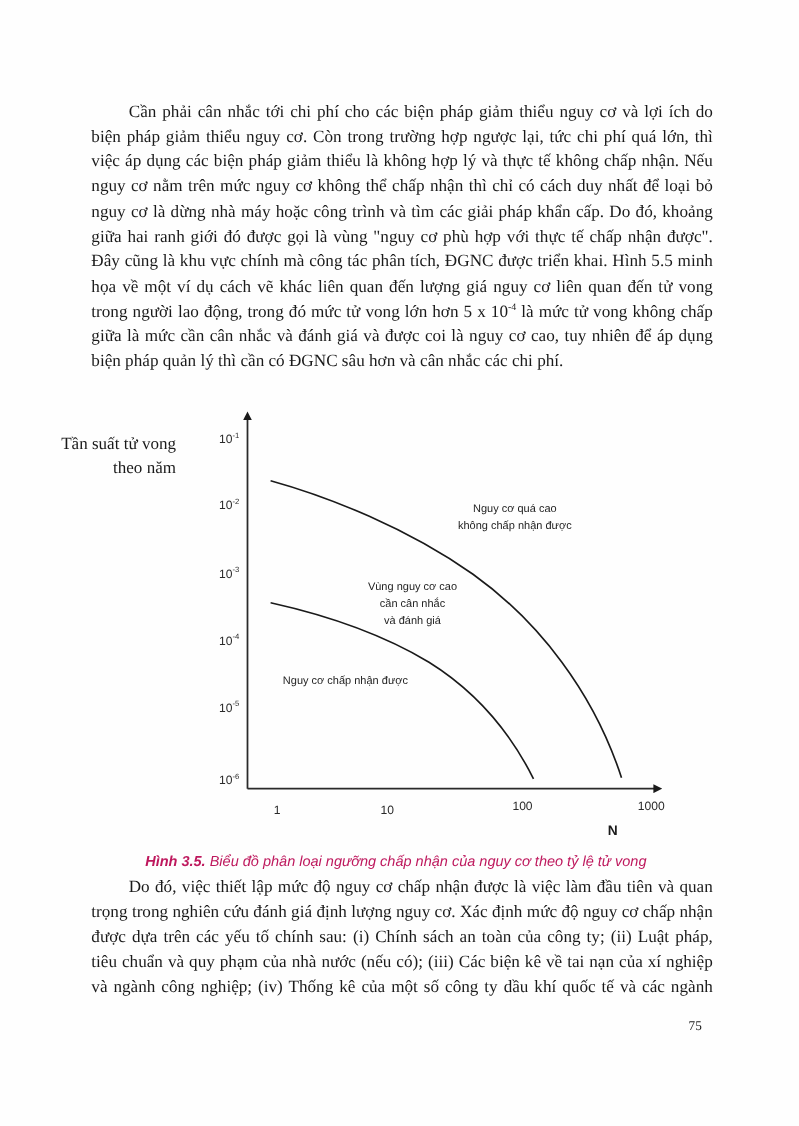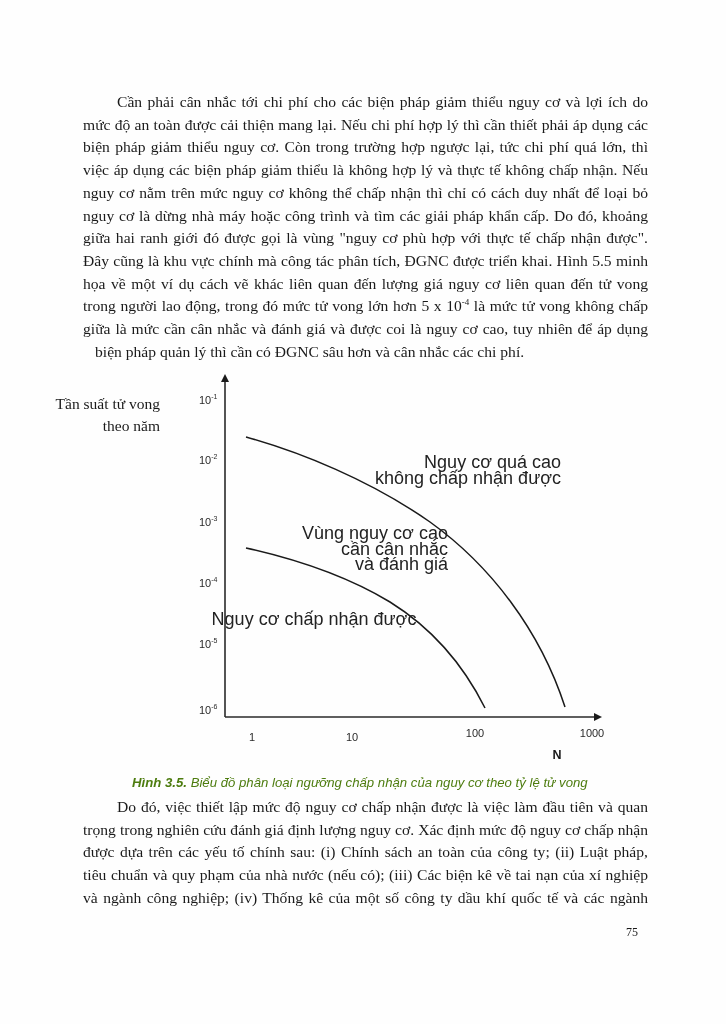--- a/index.html
+++ b/index.html
@@ -32,21 +32,20 @@
       margin: 0;
     }
     .para .line {
       display: block;
       text-align: justify;
       text-align-last: justify;
       white-space: nowrap;
     }
     .para .line.last {
       text-align-last: left;
-      margin-left: 12px;
     }
     .para .line.indent {
       text-indent: 34px;
     }
     sup {
       font-size: 9px;
       vertical-align: 6px;
       line-height: 0;
     }
     #para1 { top: 91px; }
@@ -79,63 +78,62 @@
     }
     .tick sup {
       font-size: 7px;
       vertical-align: 5px;
     }
     .ytick { left: 199px; transform: translateY(-50%); }
     .xtick { transform: translate(-50%, -50%); }
     .region-label {
       position: absolute;
       font-family: "Liberation Sans", "DejaVu Sans", sans-serif;
-      font-size: 18px;
+      font-size: 10px;
       line-height: 15.5px;
       color: #222;
-      text-align: right;
+      text-align: center;
       white-space: nowrap;
       transform: translateX(-50%);
     }
     .region-label .l { display: block; }
     .axis-n {
       position: absolute;
       left: 557px; top: 755px;
       transform: translate(-50%, -50%);
       font-family: "Liberation Sans", "DejaVu Sans", sans-serif;
       font-weight: bold;
       font-size: 12.5px;
     }
     .caption {
       position: absolute;
       left: 132px;
       top: 775px;
       font-family: "Liberation Sans", "DejaVu Sans", sans-serif;
       font-style: italic;
       font-size: 13.2px;
       white-space: nowrap;
-      color: #4d7c0f;
+      color: #be185d;
     }
     .caption .cap-label { font-weight: bold; }
     .page-number {
       position: absolute;
       left: 626px;
       top: 925px;
       font-size: 12px;
       font-family: "Liberation Serif", "DejaVu Serif", serif;
     }
   </style>
 </head>
 <body>
 
 <div class="page">
 
   <div class="para" id="para1">
     <span class="line indent">Cần phải cân nhắc tới chi phí cho các biện pháp giảm thiểu nguy cơ và lợi ích do</span>
-    <span class="line">mức độ an toàn được cải thiện mang lại. Nếu chi phí hợp lý thì cần thiết phải áp dụng các</span>
     <span class="line">biện pháp giảm thiểu nguy cơ. Còn trong trường hợp ngược lại, tức chi phí quá lớn, thì</span>
     <span class="line">việc áp dụng các biện pháp giảm thiểu là không hợp lý và thực tế không chấp nhận. Nếu</span>
     <span class="line">nguy cơ nằm trên mức nguy cơ không thể chấp nhận thì chỉ có cách duy nhất để loại bỏ</span>
     <span class="line">nguy cơ là dừng nhà máy hoặc công trình và tìm các giải pháp khẩn cấp. Do đó, khoảng</span>
     <span class="line">giữa hai ranh giới đó được gọi là vùng "nguy cơ phù hợp với thực tế chấp nhận được".</span>
     <span class="line">Đây cũng là khu vực chính mà công tác phân tích, ĐGNC được triển khai. Hình 5.5 minh</span>
     <span class="line">họa về một ví dụ cách vẽ khác liên quan đến lượng giá nguy cơ liên quan đến tử vong</span>
     <span class="line"><span>trong người lao động, trong đó mức tử vong lớn hơn 5 x 10</span><sup>-4</sup><span> là mức tử vong không chấp</span></span>
     <span class="line">giữa là mức cần cân nhắc và đánh giá và được coi là nguy cơ cao, tuy nhiên để áp dụng</span>
     <span class="line last">biện pháp quản lý thì cần có ĐGNC sâu hơn và cân nhắc các chi phí.</span>

